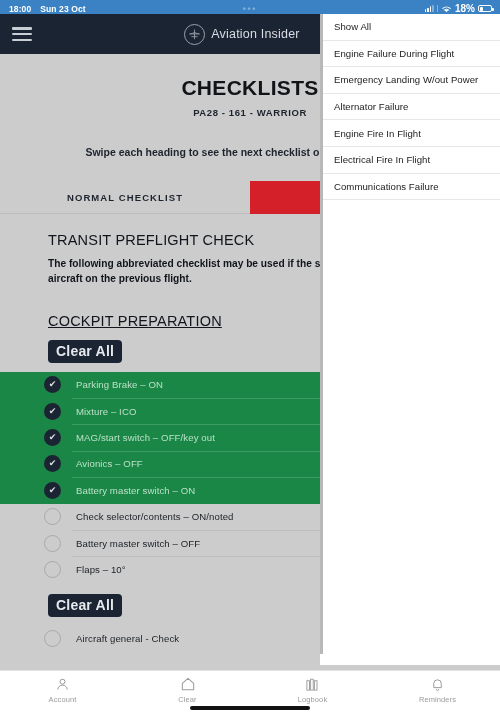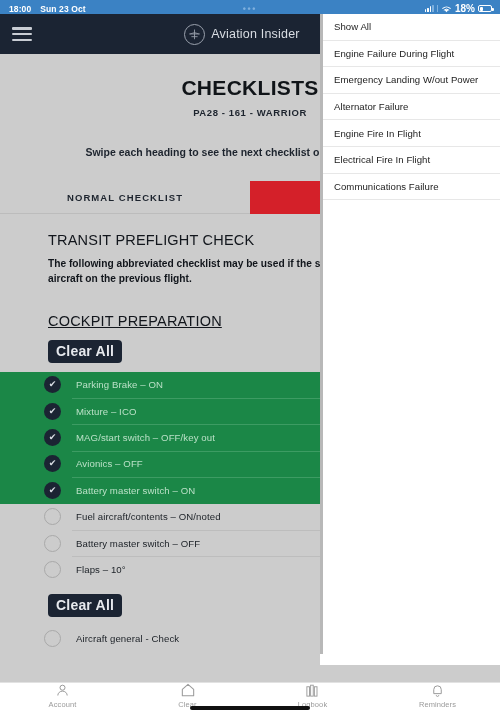--- a/index.html
+++ b/index.html
@@ -165,21 +165,21 @@
     padding-left:14px; font-size:9.6px; color:#1c1c1c;
     border-bottom:1px solid #e7e7e7; cursor:pointer; letter-spacing:.05px;
   }
   #dd-scrollbar {
     position:absolute; left:0px; top:0; width:3px; height:640px;
     background:#b8b8b8;
   }
 
   
   #tabbar {
-    position:absolute; bottom:0; left:0; width:500px; height:32px;
+    position:absolute; bottom:0; left:0; width:500px; height:44px;
     background:#ffffff; display:flex; z-index:50;
     border-top:1px solid #e2e2e2;
   }
   .tb-item {
     flex:1; display:flex; flex-direction:column;
     align-items:center; justify-content:center; gap:2px;
     color:#9b9b9b; cursor:pointer; padding-bottom:6px;
   }
   .tb-icon { height:17px; display:flex; align-items:center; justify-content:center; }
   .tb-label { font-size:7.5px; letter-spacing:.1px; }
@@ -280,21 +280,21 @@
               <span class="cl-label">Avionics – OFF</span>
             </div>
             <div class="cl-item done">
               <span class="cl-box">
                 <span class="cl-check">✔</span>
               </span>
               <span class="cl-label">Battery master switch – ON</span>
             </div>
             <div class="cl-item todo">
               <span class="cl-box"></span>
-              <span class="cl-label">Fuel aircraft/contents – ON/noted</span>
+              <span class="cl-label">Check selector/contents – ON/noted</span>
             </div>
             <div class="cl-item todo">
               <span class="cl-box"></span>
               <span class="cl-label">Battery master switch – OFF</span>
             </div>
             <div class="cl-item todo">
               <span class="cl-box"></span>
               <span class="cl-label">Flaps – 10°</span>
             </div>
           </div>

